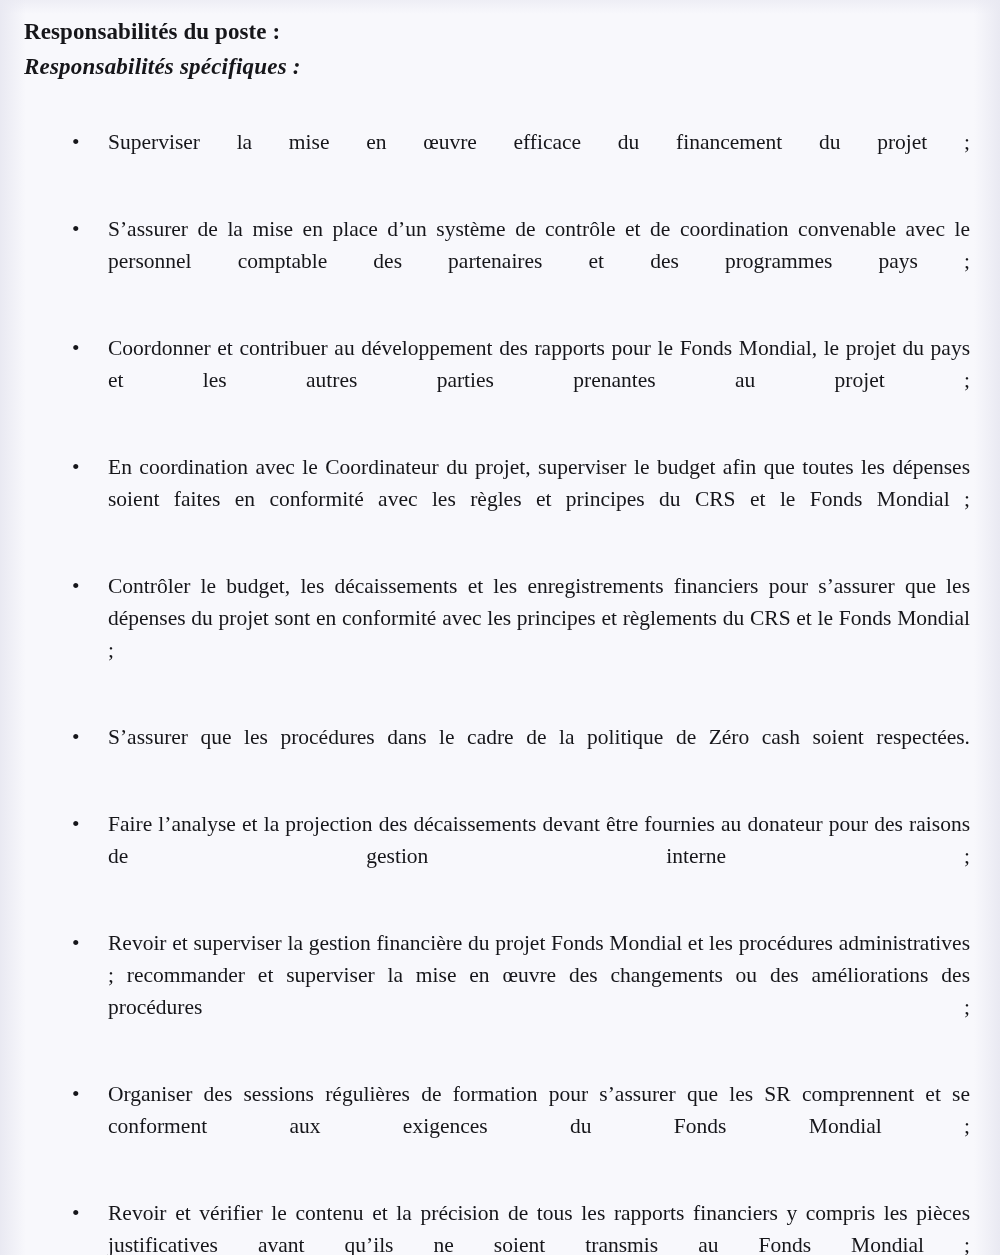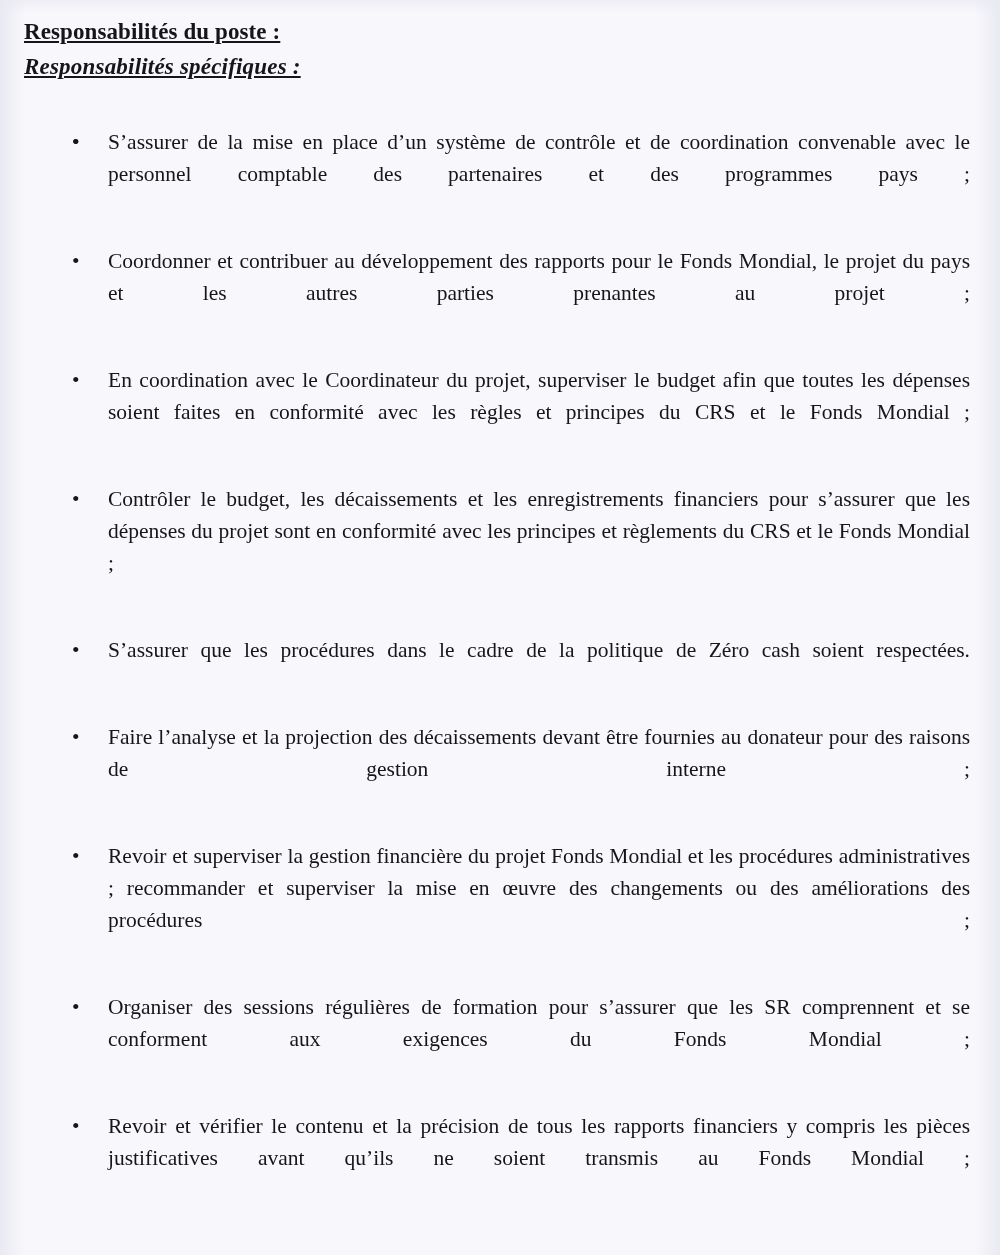--- a/index.html
+++ b/index.html
@@ -48,21 +48,20 @@
     position: relative;
     padding: 18px 15px 0 15px;
     box-sizing: border-box;
     width: 1000px;
   }
 
   .heading {
     font-size: 23px;
     line-height: 27px;
     font-weight: bold;
-    text-decoration: underline;
     text-underline-offset: 2px;
     letter-spacing: 0.1px;
     white-space: nowrap;
   }
   .heading-primary {
     margin: 0 0 3px 9px;
   }
   .heading-secondary {
     font-style: italic;
     margin: 8px 0 0 9px;
@@ -111,21 +110,21 @@
 <div class="scan-edge-left"></div>
 <div class="scan-edge-right"></div>
 
 <div class="page">
 
   <h1 class="heading heading-primary">Responsabilités du poste :</h1>
 
   <h2 class="heading heading-secondary">Responsabilités spécifiques :</h2>
 
   <ul class="bullet-list">
-      <li class="bullet-item"><span class="marker">•</span></li>
+      <li class="bullet-item"><span class="marker">•</span><span class="text">Superviser la mise en œuvre efficace du financement du projet ;</span></li>
       <li class="bullet-item"><span class="marker">•</span><span class="text">S’assurer de la mise en place d’un système de contrôle et de coordination convenable avec le personnel comptable des partenaires et des programmes pays ;</span></li>
       <li class="bullet-item"><span class="marker">•</span><span class="text">Coordonner et contribuer au développement des rapports pour le Fonds Mondial, le projet du pays et les autres parties prenantes au projet ;</span></li>
       <li class="bullet-item"><span class="marker">•</span><span class="text">En coordination avec le Coordinateur du projet, superviser le budget afin que toutes les dépenses soient faites en conformité avec les règles et principes du CRS et le Fonds Mondial ;</span></li>
       <li class="bullet-item"><span class="marker">•</span><span class="text">Contrôler le budget, les décaissements et les enregistrements financiers pour s’assurer que les dépenses du projet sont en conformité avec les principes et règlements du CRS et le Fonds Mondial ;</span></li>
       <li class="bullet-item"><span class="marker">•</span><span class="text">S’assurer que les procédures dans le cadre de la politique de Zéro cash soient respectées.</span></li>
       <li class="bullet-item"><span class="marker">•</span><span class="text">Faire l’analyse et la projection des décaissements devant être fournies au donateur pour des raisons de gestion interne ;</span></li>
       <li class="bullet-item"><span class="marker">•</span><span class="text">Revoir et superviser la gestion financière du projet Fonds Mondial et les procédures administratives ; recommander et superviser la mise en œuvre des changements ou des améliorations des procédures ;</span></li>
       <li class="bullet-item"><span class="marker">•</span><span class="text">Organiser des sessions régulières de formation pour s’assurer que les SR comprennent et se conforment aux exigences du Fonds Mondial ;</span></li>
       <li class="bullet-item"><span class="marker">•</span><span class="text">Revoir et vérifier le contenu et la précision de tous les rapports financiers y compris les pièces justificatives avant qu’ils ne soient transmis au Fonds Mondial ;</span></li>
     </ul>

